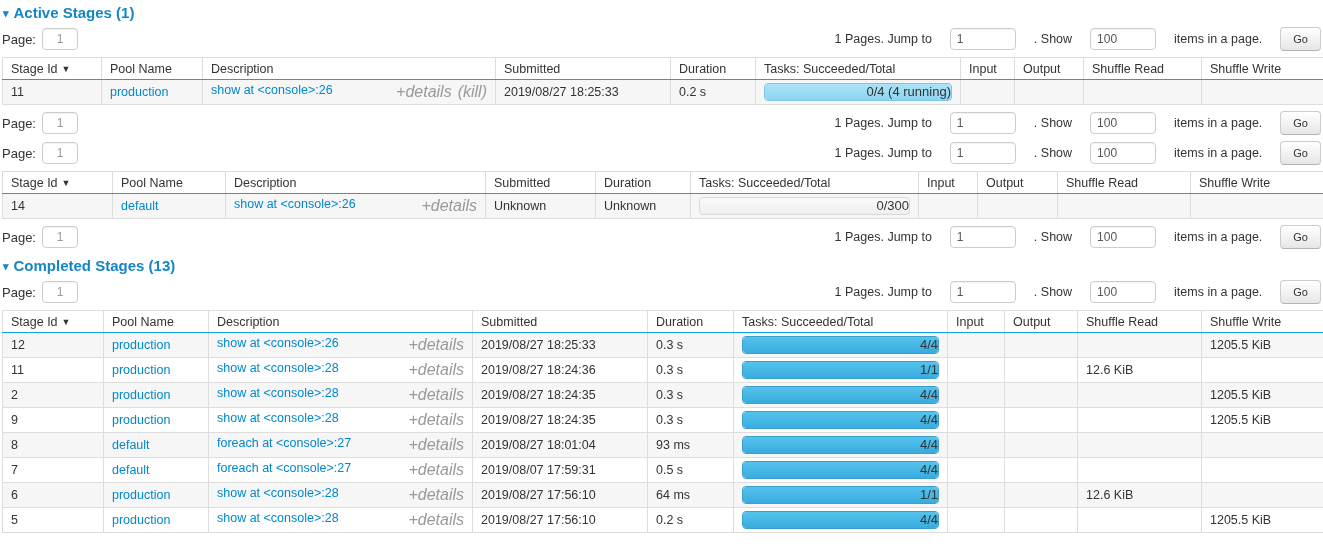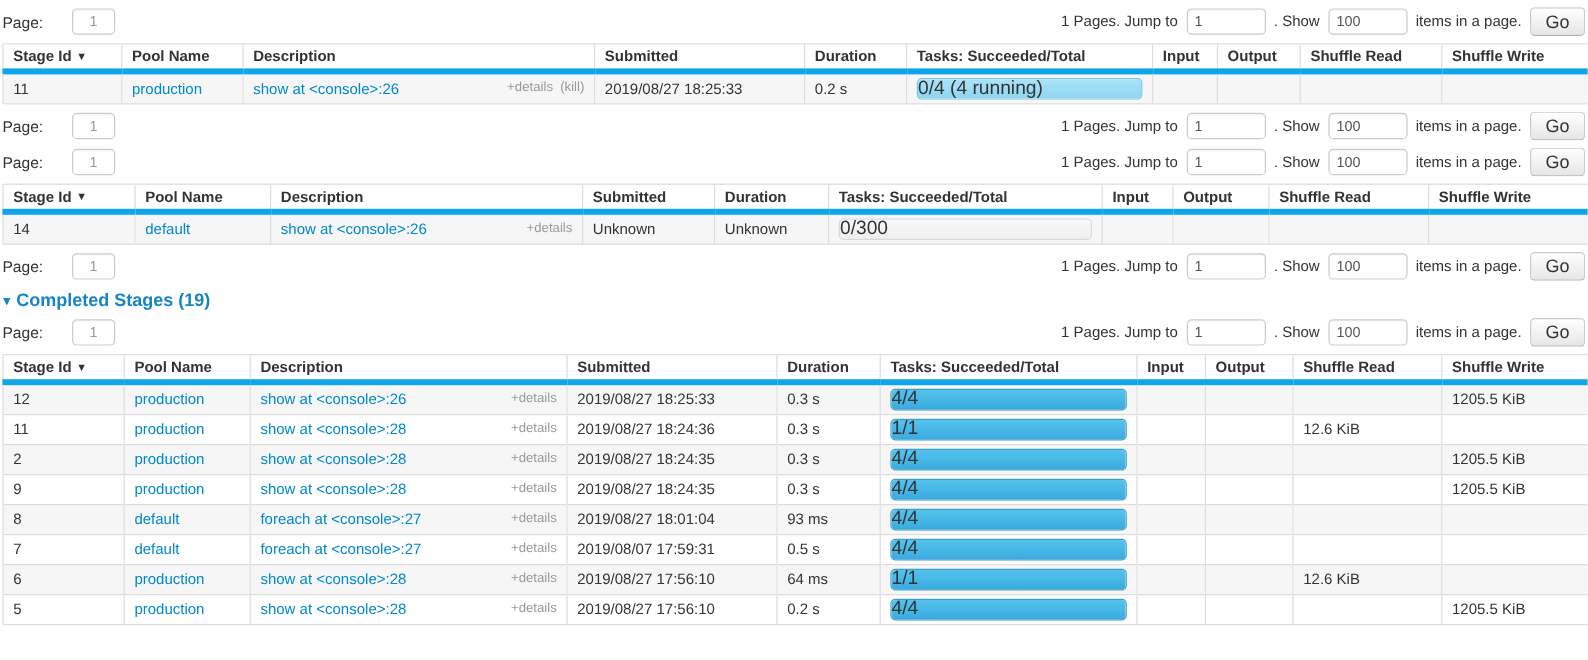--- a/index.html
+++ b/index.html
@@ -9,71 +9,72 @@
     background: #ffffff; color: #333;
     font-family: "Liberation Sans", sans-serif; font-size: 13px;
   }
   #app { padding: 0 2px; }
 
   .sec-title { margin: 8px 0 4px 1px; font-size: 15px; font-weight: bold; color: var(--heading); cursor: pointer; }
   section:first-child .sec-title { margin-top: 4px; }
   .arrow { font-size: 11px; margin-right: 5px; position: relative; top: -1px; }
 
   .pag-row { display: flex; justify-content: space-between; align-items: center; margin: 6px 0; }
-  .pag-left { display: flex; align-items: center; gap: 24px; }
-  .pag-right { display: flex; align-items: center; gap: 7px; font-size: 12.5px; }
+  .pag-left { display: flex; align-items: center; gap: 6px; }
+  .pag-right { display: flex; align-items: center; gap: 18px; font-size: 12.5px; }
   .pg-input {
     height: 22px; border: 1px solid #ccc; border-radius: 4px;
     font-size: 12px; color: #999; padding: 1px 6px; font-family: inherit;
     box-shadow: inset 0 1px 1px rgba(0,0,0,.05);
   }
   .page-num { width: 36px; text-align: center; }
   .jump, .show { width: 66px; color: #555; }
   .go-btn {
-    height: 24px; padding: 1px 12px; font-size: 15px; color: #333;
+    height: 24px; padding: 1px 12px; font-size: 11px; color: #333;
     background: linear-gradient(#ffffff, #e6e6e6);
     border: 1px solid #ccc; border-bottom-color: #b3b3b3; border-radius: 4px;
     font-family: inherit; cursor: pointer;
   }
 
   table.stages-table {
     width: 100%; border-collapse: collapse; table-layout: fixed;
     border: 1px solid #ddd; font-size: 12.5px; margin: 2px 0;
   }
   .stages-table th, .stages-table td {
     border-left: 1px solid #ddd; padding: 3px 8px; text-align: left;
     white-space: nowrap; overflow: hidden; height: 22px;
   }
-  .stages-table th { font-weight: bold; border-bottom: 5px solid #0ea5e9; background: #fff; cursor: pointer; }
+  .stages-table th { font-weight: normal; border-bottom: 1px solid #0ea5e9; background: #fff; cursor: pointer; }
   .stages-table tbody tr { border-top: 1px solid #ddd; }
   .stages-table tbody tr:nth-child(odd) { background: #f6f6f6; }
 
   .lnk { color: var(--link); text-decoration: none; cursor: pointer; }
-  .muted { color: var(--muted); font-size: 11px; }
+  .muted { color: var(--muted); font-size: 16px; font-style: italic; }
   .c-desc .kill { float: right; margin-left: 6px; cursor: pointer; }
   .c-desc .details { float: right; margin-left: 10px; cursor: pointer; }
 
   .c-tasks { padding: 2px 4px; }
   .progress {
     position: relative; height: 18px; border-radius: 4px; overflow: hidden;
     border: 1px solid #d9d9d9; background: linear-gradient(#f9f9f9, #efefef);
   }
   .progress .bar { position: absolute; left: 0; top: 0; bottom: 0; border-radius: 3px; }
   .p-completed { border-color: var(--bar-completed-border); }
   .p-completed .bar { background: linear-gradient(var(--bar-completed-top), var(--bar-completed-bottom)); }
   .p-running { border-color: var(--bar-running-border); }
   .p-running .bar { background: linear-gradient(var(--bar-running-top), var(--bar-running-bottom)); }
-  .ptext { position: absolute; left: 0; top: 0; width: 100%; text-align: left; line-height: 16px; font-size: 16px; color: #333; }
+  .ptext { position: absolute; left: 0; top: 0; width: 100%; text-align: right; line-height: 16px; font-size: 13px; color: #333; }
   .sort-arrow { font-size: 9px; margin-left: 4px; position: relative; top: -1px; }
 </style>
 </head>
 <body>
 
 <div id="app">
   <section class="stage-section">
+    <h4 class="sec-title"><span class="arrow">▾</span><span class="t">Active Stages (1)</span></h4>
     <div class="pag-slot top">
   <div class="pag-row">
     <div class="pag-left">
       <span class="pg-label">Page:</span>
       <input class="pg-input page-num" value="1" style="">
     </div>
     <div class="pag-right">
       <span>1 Pages. Jump to</span>
       <input class="pg-input jump" value="1" style="">
       <span>. Show</span>
@@ -224,21 +225,21 @@
       <span>. Show</span>
       <input class="pg-input show" value="100" style="">
       <span>items in a page.</span>
       <button class="go-btn">Go</button>
     </div>
   </div>
 </div>
   </section>
 
   <section class="stage-section">
-    <h4 class="sec-title"><span class="arrow">▾</span><span class="t">Completed Stages (19)</span></h4>
+    <h4 class="sec-title"><span class="arrow">▾</span><span class="t">Completed Stages (13)</span></h4>
     <div class="pag-slot top">
   <div class="pag-row">
     <div class="pag-left">
       <span class="pg-label">Page:</span>
       <input class="pg-input page-num" value="1" style="">
     </div>
     <div class="pag-right">
       <span>1 Pages. Jump to</span>
       <input class="pg-input jump" value="1" style="">
       <span>. Show</span>

